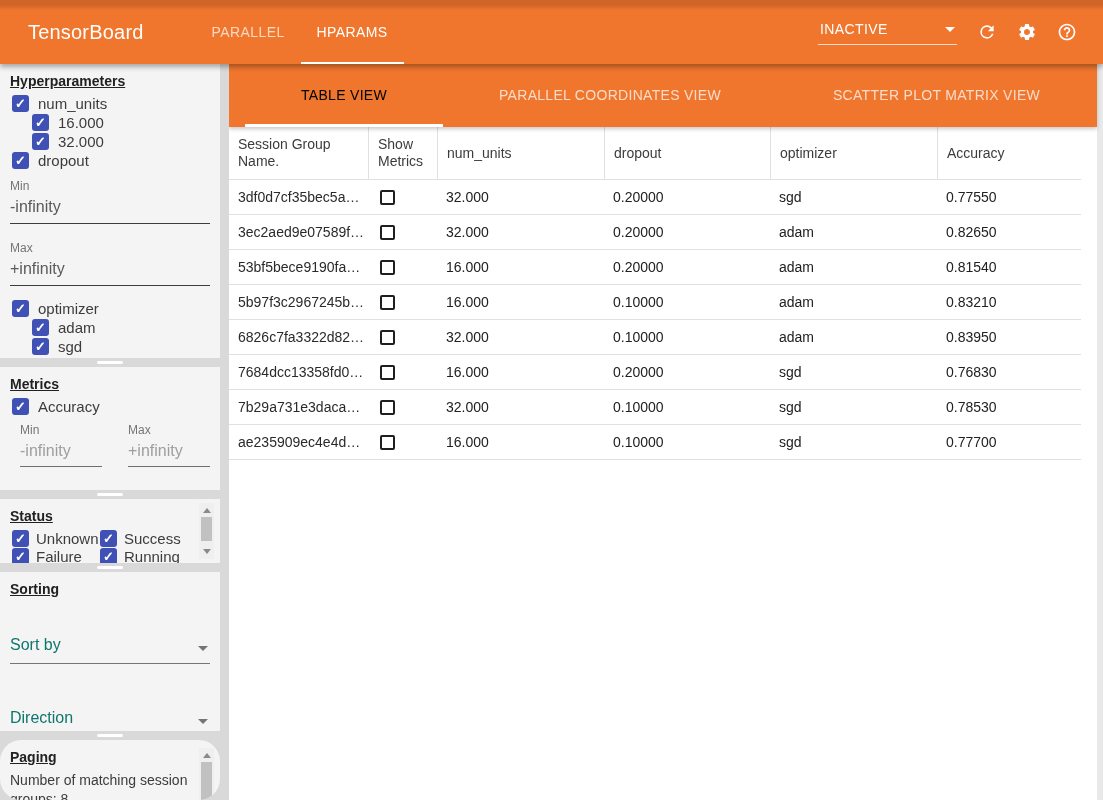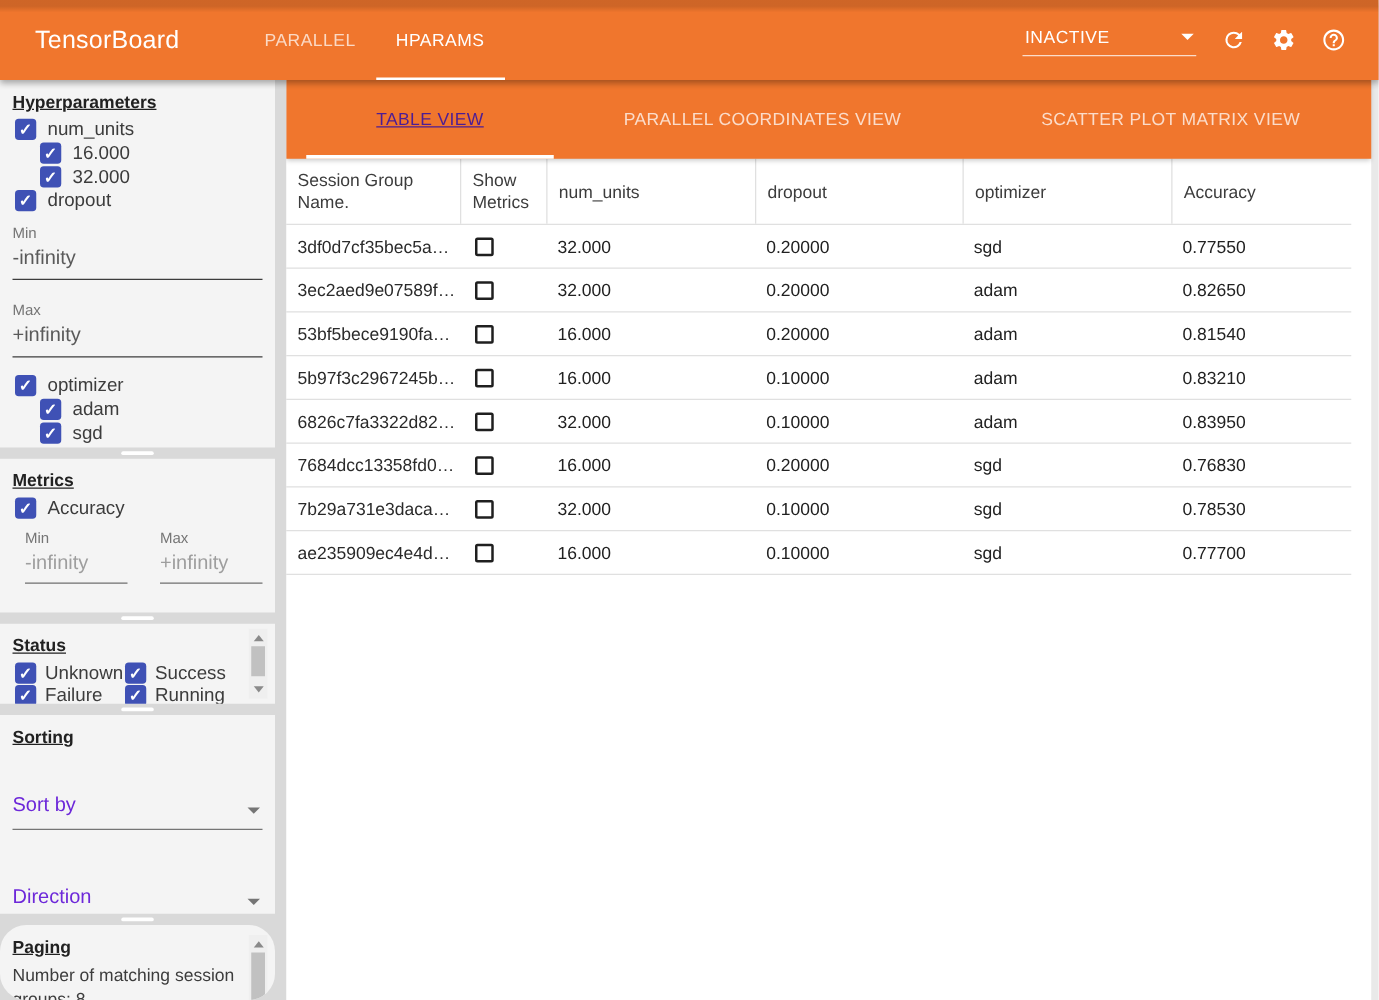--- a/index.html
+++ b/index.html
@@ -73,36 +73,36 @@
   .vscroll{position:absolute;right:6px;width:15px;background:#efefef;display:flex;flex-direction:column;align-items:center;cursor:pointer;}
   .vscroll .arr-up{width:0;height:0;border-left:4px solid transparent;border-right:4px solid transparent;border-bottom:5px solid #8a8a8a;margin:5px 0 4px 0;}
   .vscroll .arr-down{width:0;height:0;border-left:4px solid transparent;border-right:4px solid transparent;border-top:5px solid #8a8a8a;margin:4px 0 5px 0;}
   .vscroll .thumb{width:11px;background:#c1c1c1;}
   .status-scroll{top:4px;bottom:4px;}
   .status-scroll .thumb{height:24px;}
   .paging-scroll{top:8px;bottom:0;}
   .paging-scroll .thumb{flex:1;margin-bottom:0;}
 
   .select-field{margin:0 10px;position:relative;border-bottom:1px solid #757575;
-    padding:3px 0 9px 0;font-size:16px;color:#6d28d9;cursor:pointer;}
+    padding:3px 0 9px 0;font-size:16px;color:#0f766e;cursor:pointer;}
   .select-field .caret-gray{position:absolute;right:2px;bottom:12px;width:0;height:0;
     border-left:5px solid transparent;border-right:5px solid transparent;border-top:5px solid #757575;}
   .sf-sortby{margin-top:36px;}
   .sf-direction{margin-top:42px;}
 
   .paging-text{font-size:14px;color:#3c3c3c;margin:5px 28px 0 10px;line-height:1.35;}
 
   
   .main{position:absolute;left:229px;top:64px;right:0;bottom:0;background:#fff;}
   .right-strip{position:absolute;top:0;right:0;bottom:0;width:6px;background:#e9e9e9;}
   .view-tabs{height:63px;background:var(--orange);display:flex;padding-left:16px;margin-right:6px;
     box-shadow:0 2px 4px rgba(0,0,0,0.22);position:relative;z-index:2;}
   .vtab{position:relative;line-height:63px;padding:0 56px;font-size:14px;letter-spacing:.3px;
     color:rgba(255,255,255,0.75);cursor:pointer;white-space:nowrap;}
-  .vtab.active{color:#4c1d95;text-decoration:underline;}
+  .vtab.active{color:#000000;}
   .vtab.active::after{content:"";position:absolute;left:0;right:0;bottom:0;height:3px;background:#fff;}
 
   .table{margin-right:22px;}
   .thead,.trow{display:grid;grid-template-columns:139px 69px 167px 166px 167px 1fr;}
   .thead{height:53px;border-bottom:1px solid var(--row-border);}
   .thead .cell{display:flex;align-items:center;font-size:14px;color:#3c3c3c;
     padding:0 8px 0 9px;border-left:1px solid var(--row-border);line-height:1.2;cursor:pointer;}
   .thead .cell:first-child{border-left:none;}
   .trow{height:35px;border-bottom:1px solid var(--row-border);}
   .trow .cell{display:flex;align-items:center;font-size:14px;color:var(--txt-dark);

